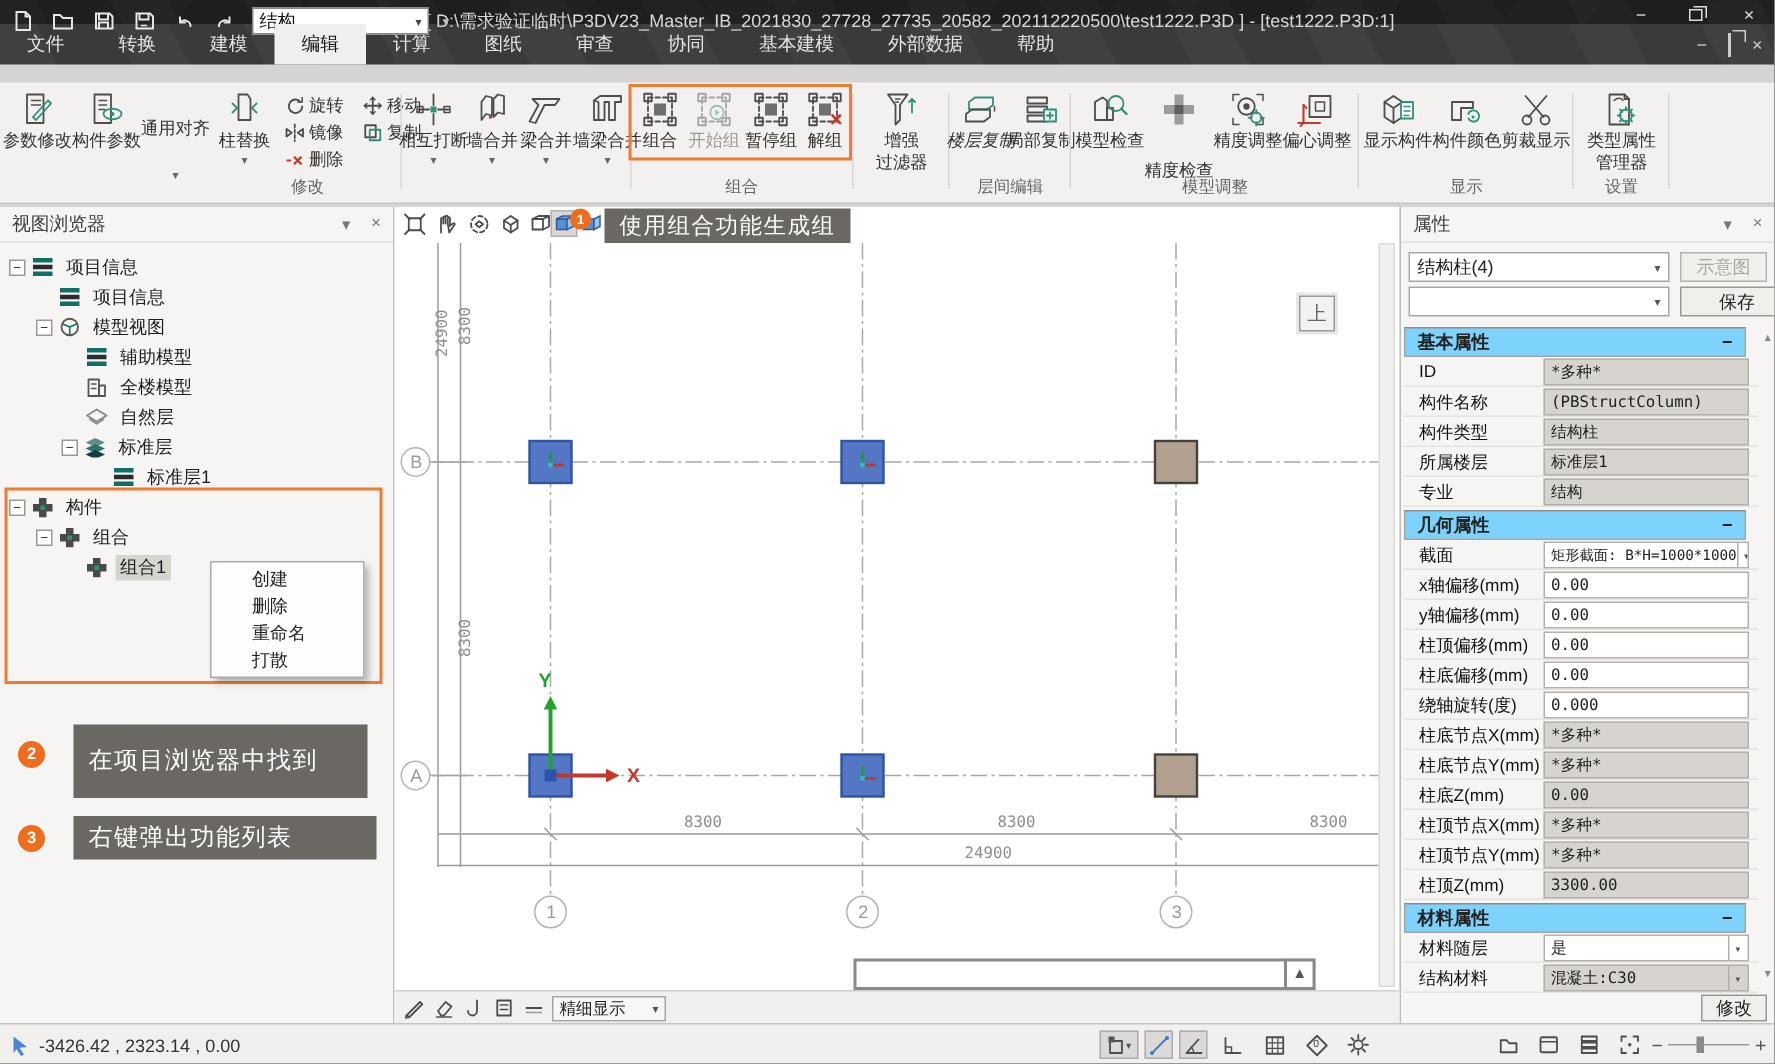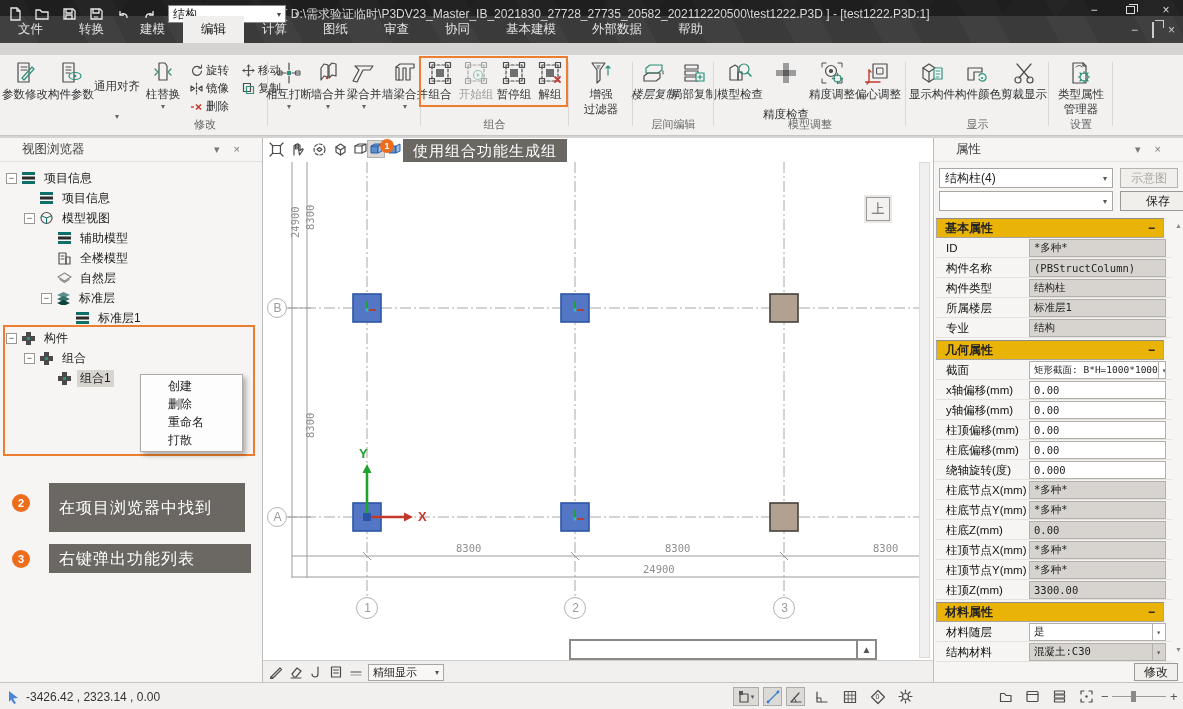--- a/index.html
+++ b/index.html
@@ -51,21 +51,21 @@
   .bigbtn.dis{opacity:.45;}
   .glabel{position:absolute;bottom:3px;font-size:11px;color:#666;text-align:center;}
   .scluster{position:absolute;top:6px;display:grid;grid-template-columns:52px 52px;grid-auto-rows:18px;}
   .sbtn{display:flex;align-items:center;gap:3px;font-size:11.5px;color:#333;white-space:nowrap;}
   .orangebox{position:absolute;border:2px solid #ed7d31;background:transparent;z-index:5;pointer-events:none;}
 
   
   .panel{background:#f6f5f4;}
   .leftpanel{left:0;top:138px;width:263px;height:544px;border-right:1px solid #bfbdbb;}
   .rightpanel{left:933px;top:138px;width:250px;height:544px;border-left:1px solid #bfbdbb;}
-  .phead{position:absolute;left:0;top:0;right:0;height:24px;display:flex;align-items:center;padding:0 22px;color:#3d3d3d;font-size:12.5px;border-bottom:1px solid #e2e0de;}
+  .phead{position:absolute;left:0;top:0;right:0;height:24px;display:flex;align-items:center;padding:0 8px;color:#3d3d3d;font-size:12.5px;border-bottom:1px solid #e2e0de;}
   .phead .hicons{margin-left:auto;display:flex;gap:14px;color:#777;font-size:11px;}
 
   
   .trow{position:absolute;height:20px;display:flex;align-items:center;font-size:12px;color:#1d1d1d;white-space:nowrap;}
   .exp{width:11px;height:11px;border:1px solid #9a9896;background:#fff;font-size:9px;line-height:8px;text-align:center;color:#333;margin-right:4px;flex:0 0 auto;}
   .ticon{width:15px;height:14px;margin-right:5px;flex:0 0 auto;}
   .trow .tlabel{padding:0 3px;}
   .trow.sel .tlabel{background:#d8d5d1;}
 
   
@@ -94,21 +94,21 @@
          display:flex;align-items:center;justify-content:center;color:#666;font-size:13px;z-index:2;box-shadow:0 0 0 2px #e9e8e6;}
   .cmdbar{position:absolute;left:306px;top:501px;width:308px;height:21px;border:2px solid #8c8a88;background:#fff;z-index:6;}
   .cmdup{position:absolute;right:-2px;top:-2px;width:21px;height:21px;border:2px solid #8c8a88;background:#fff;display:flex;align-items:center;justify-content:center;color:#555;font-size:10px;}
   .axlabel{position:absolute;font-size:13px;font-weight:bold;z-index:3;}
 
   
   .pcombo{position:absolute;height:20px;background:#fff;border:1px solid #a9a7a4;display:flex;align-items:center;padding:0 5px;font-size:12px;}
   .pcombo .car{margin-left:auto;font-size:8px;color:#555;}
   .pbtn{position:absolute;height:20px;border:1px solid #9b9996;background:#f1efec;display:flex;align-items:center;justify-content:center;font-size:12px;color:#222;}
   .pbtn.dis{color:#a9a7a4;border-color:#b5b3b0;}
-  .psec{position:absolute;left:2px;width:228px;height:20px;background:#eab308;border:1px solid #a8a6a3;border-top:1px solid #8f8d8a;
+  .psec{position:absolute;left:2px;width:228px;height:20px;background:#7dd3fc;border:1px solid #a8a6a3;border-top:1px solid #8f8d8a;
         display:flex;align-items:center;padding:0 8px;font-weight:bold;font-size:12px;}
   .psec .colbtn{margin-left:auto;color:#111;font-weight:bold;}
   .prow{position:absolute;left:2px;width:236px;height:20px;border-bottom:1px solid #e4e2df;background:#f6f5f4;}
   .prow .plab{position:absolute;left:10px;top:0;height:20px;display:flex;align-items:center;font-size:11.5px;color:#111;white-space:nowrap;}
   .pval{position:absolute;left:93px;top:1px;width:137px;height:18px;border:1px solid #b3b0ac;background:#fff;
         font-family:"DejaVu Sans Mono",monospace;font-size:10.5px;display:flex;align-items:center;padding:0 4px;overflow:hidden;white-space:nowrap;color:#222;}
   .pval.ro{background:#d7d4d0;color:#68666
 3;}
   .pval .car{margin-left:auto;font-size:8px;color:#555;border-left:1px solid #b3b0ac;padding-left:3px;align-self:stretch;display:flex;align-items:center;}
   .scrollarrow{position:absolute;left:241px;color:#8a8a8a;font-size:7px;}

